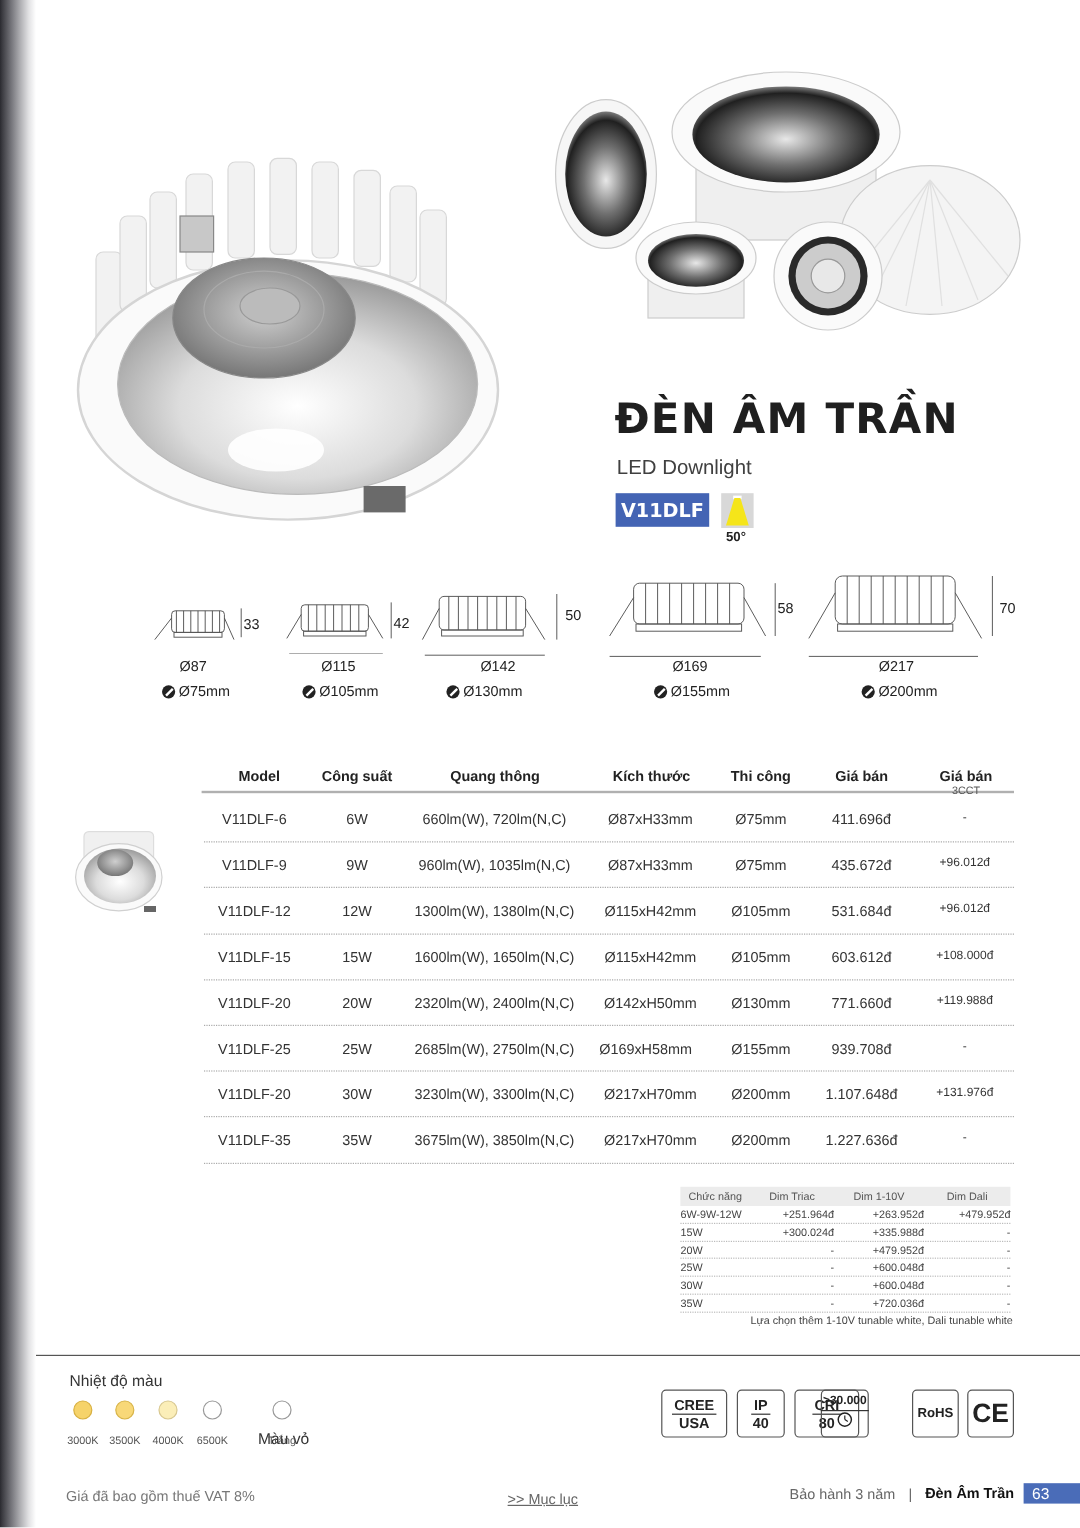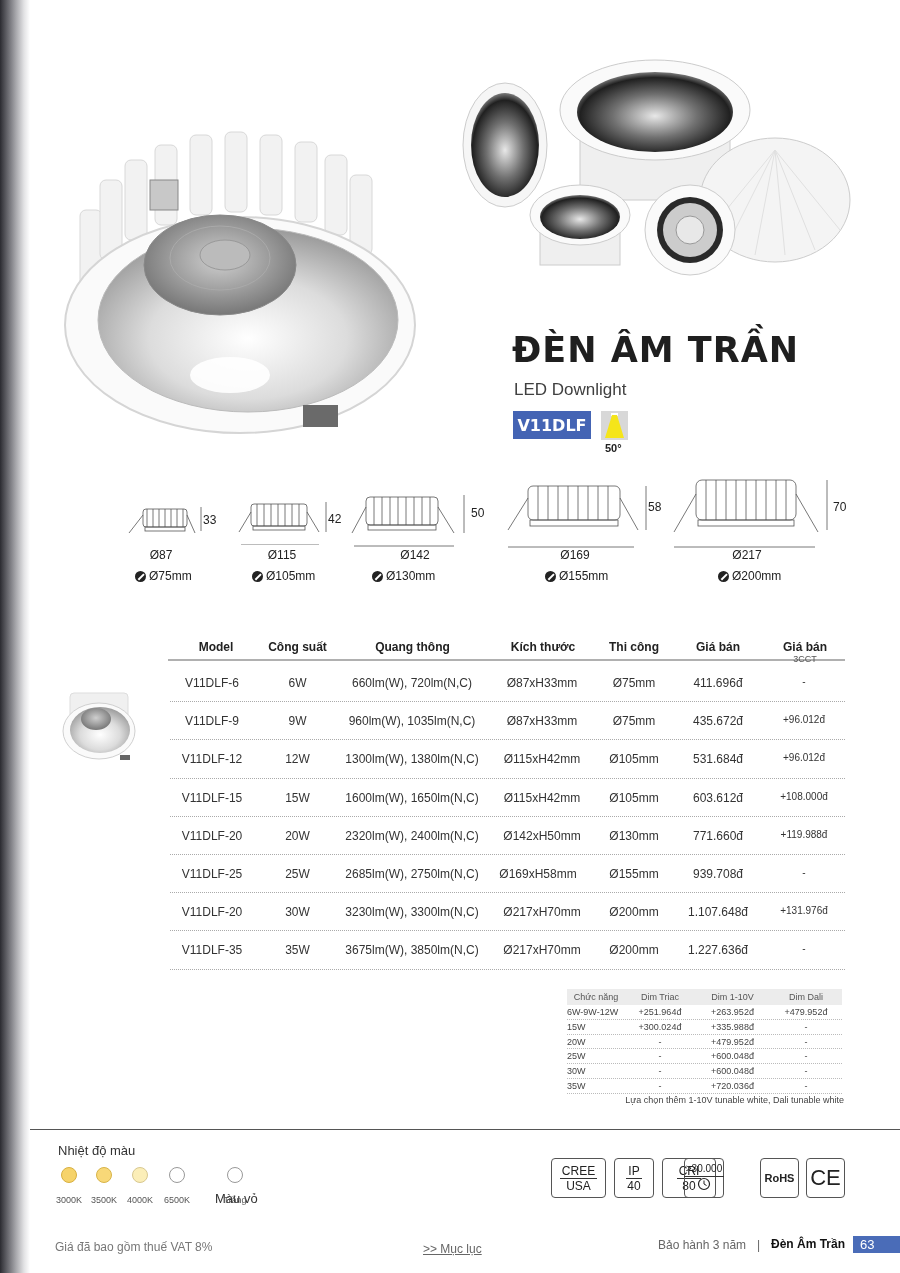--- a/index.html
+++ b/index.html
@@ -35,33 +35,33 @@
   .rows { position: absolute; left: 170px; top: 664px; width: 675px; }
   .row { position: relative; height: 38.2px; border-bottom: 1px dotted #aaa; font-size: 12px; color: #333; }
   .cell { position: absolute; top: 12px; text-align: center; white-space: nowrap; }
   .thumb { position: absolute; left: 62px; top: 683px; width: 75px; height: 85px; }
 
   
   .dimtbl { position: absolute; left: 567px; top: 989px; width: 275px; font-size: 9px; color: #444; }
   .dimtbl-head { height: 16px; background: #ececec; display: flex; }
   .dimtbl-head div { text-align: center; line-height: 16px; color: #555; }
   .dimtbl-row { height: 14.8px; display: flex; border-bottom: 1px dotted #bbb; }
-  .dimtbl-row div { line-height: 14px; text-align: center; }
+  .dimtbl-row div { line-height: 14px; text-align: right; }
   .dimtbl-row div:first-child { text-align: left; padding-right: 4px; }
   .dimtbl-note { position: absolute; left: 567px; top: 1095px; width: 277px; text-align: right; font-size: 9px; color: #444; }
 
   .separator { position: absolute; left: 30px; top: 1129px; width: 870px; height: 1px; background: #555; }
 
   
   .sw-title { position: absolute; top: 1143px; font-size: 13px; color: #333; }
   .swatch { position: absolute; top: 1167px; width: 16px; height: 16px; border-radius: 50%; border: 1px solid #999; }
   .sw-label { position: absolute; top: 1195px; font-size: 9px; color: #555; text-align: center; width: 40px; }
 
   
-  .cert { position: absolute; top: 1158px; height: 40px; border: 1.5px solid #555; border-radius: 4px; display: flex; flex-direction: column; align-items: center; justify-content: center; font-size: 12px; color: #222; }
+  .cert { position: absolute; top: 1158px; height: 40px; border: 1.5px solid #555; border-radius: 4px; display: flex; flex-direction: column; align-items: center; justify-content: center; font-size: 12px; color: #222; font-weight: bold; }
   .cert .top { border-bottom: 1px solid #333; padding: 0 2px; line-height: 14px; }
   .cert .bot { line-height: 14px; }
 
   
   .footer-left { position: absolute; left: 55px; top: 1240px; font-size: 12px; color: #777; }
   .footer-link { position: absolute; left: 423px; top: 1242px; font-size: 12px; color: #666; text-decoration: underline; }
   .footer-warranty { position: absolute; left: 658px; top: 1238px; font-size: 12px; color: #666; }
   .footer-sep { position: absolute; left: 757px; top: 1238px; font-size: 12px; color: #666; }
   .footer-cat { position: absolute; left: 771px; top: 1237px; font-size: 12px; font-weight: 700; color: #111; }
   .page-num { position: absolute; left: 853px; top: 1236px; width: 47px; height: 17px; background: #4a6cb8; color: #fff; font-size: 13px; padding-left: 7px; line-height: 17px; }

